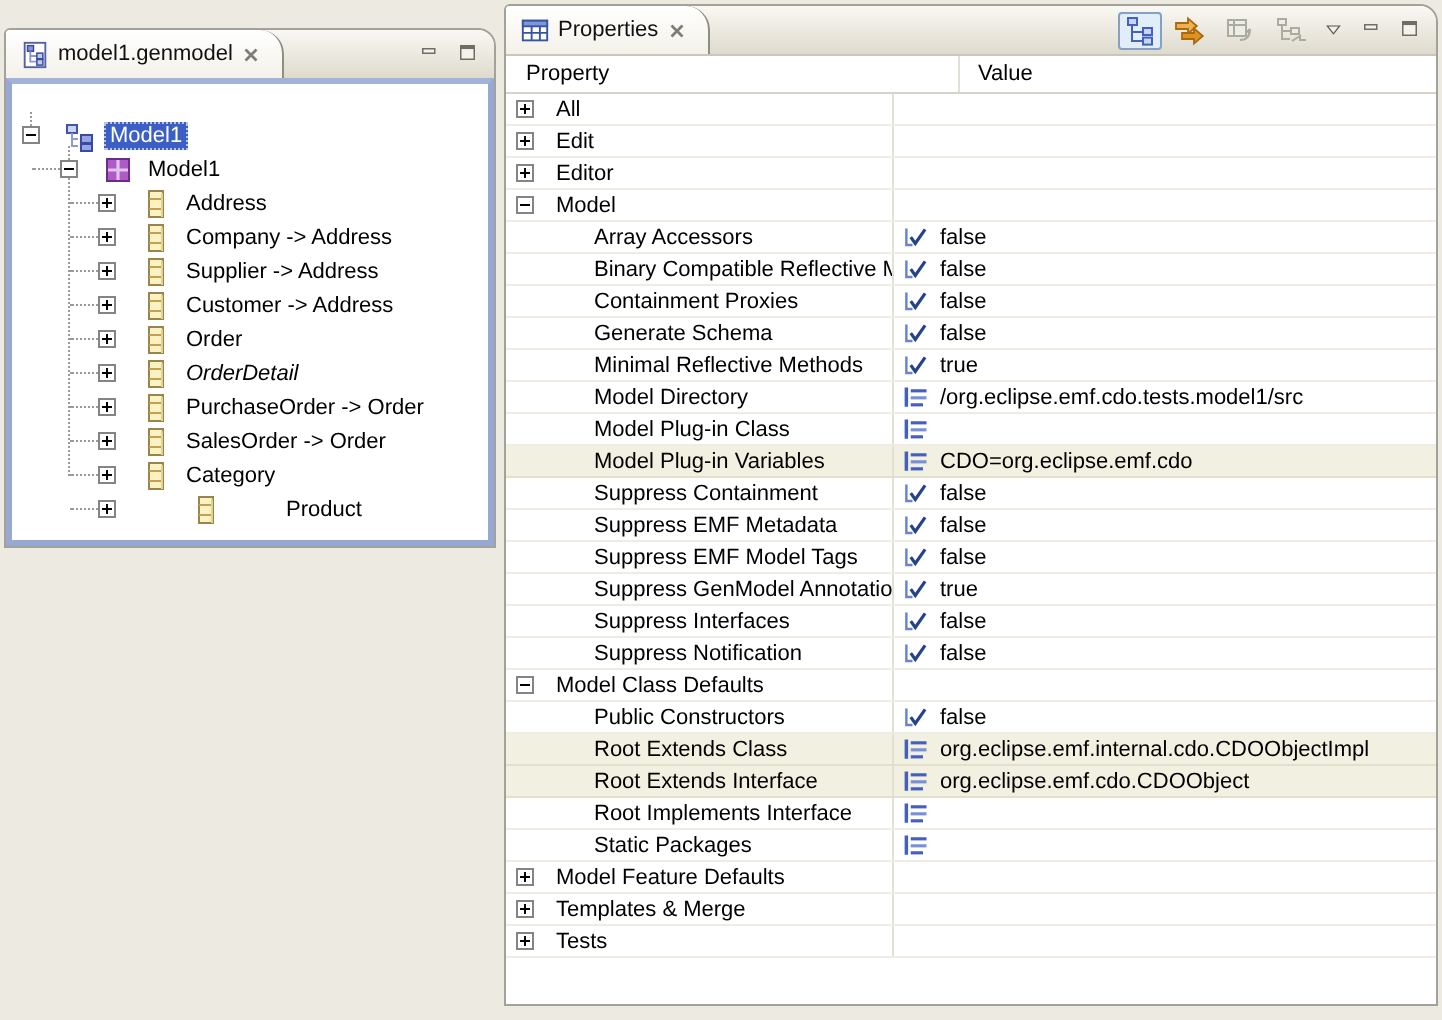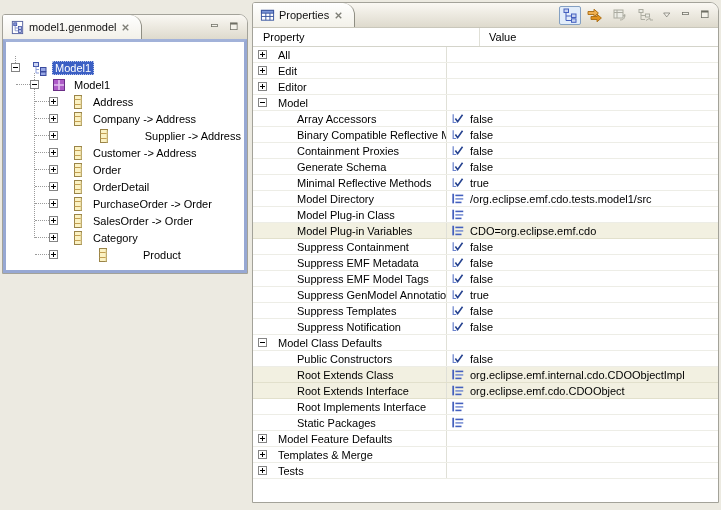--- a/index.html
+++ b/index.html
@@ -168,21 +168,21 @@
           </span>
           <span class="ticon">
             <svg width="16" height="16" viewBox="0 0 16 16" style="display:block">
               <rect x="4.5" y="1.5" width="7" height="13" fill="#FBF2C3" stroke="#9A8448"></rect>
               <path d="M4.5 5.5h7 M4.5 10.5h7" stroke="#C39F52"></path>
               <path d="M11 2.5v12" stroke="#E0D194"></path>
             </svg>
           </span>
           <span class="tlabel">Company -&gt; Address</span>
         </div>
-        <div class="tree-row" style="padding-left: 43px; justify-content: space-between;">
+        <div class="tree-row" style="padding-left: 43px;">
           <i class="stub" style="left: 29px; width: 14px;"></i>
           <span class="expander">
             <svg width="9" height="9" style="display:block">
               <rect x="0.5" y="0.5" width="8" height="8" fill="#fff" stroke="#848484"></rect>
               <path d="M2 4.5h5 M4.5 2v5" stroke="#000"></path>
             </svg>
           </span>
           <span class="ticon">
             <svg width="16" height="16" viewBox="0 0 16 16" style="display:block">
               <rect x="4.5" y="1.5" width="7" height="13" fill="#FBF2C3" stroke="#9A8448"></rect>
@@ -219,21 +219,21 @@
           </span>
           <span class="ticon">
             <svg width="16" height="16" viewBox="0 0 16 16" style="display:block">
               <rect x="4.5" y="1.5" width="7" height="13" fill="#FBF2C3" stroke="#9A8448"></rect>
               <path d="M4.5 5.5h7 M4.5 10.5h7" stroke="#C39F52"></path>
               <path d="M11 2.5v12" stroke="#E0D194"></path>
             </svg>
           </span>
           <span class="tlabel">Order</span>
         </div>
-        <div class="tree-row" style="padding-left: 43px;">
+        <div class="tree-row" style="padding-left: 43px; font-style: italic;">
           <i class="stub" style="left: 29px; width: 14px;"></i>
           <span class="expander">
             <svg width="9" height="9" style="display:block">
               <rect x="0.5" y="0.5" width="8" height="8" fill="#fff" stroke="#848484"></rect>
               <path d="M2 4.5h5 M4.5 2v5" stroke="#000"></path>
             </svg>
           </span>
           <span class="ticon">
             <svg width="16" height="16" viewBox="0 0 16 16" style="display:block">
               <rect x="4.5" y="1.5" width="7" height="13" fill="#FBF2C3" stroke="#9A8448"></rect>
@@ -617,21 +617,21 @@
             <svg width="14" height="14" viewBox="0 0 16 16" style="display:block">
               <path d="M2.5 2.5v9.5h3.5" stroke="#6A82CC" fill="none" stroke-width="1.4"></path>
               <path d="M5 7.5l2.6 3.6 5.6-8" stroke="#24418F" stroke-width="1.8" fill="none"></path>
             </svg>
           </span>
           <span>true</span>
         </div>
       </div>
       <div class="prow">
         <div class="pname">
-          <span class="prop-label">Suppress Templates</span>
+          <span class="prop-label">Suppress Interfaces</span>
         </div>
         <div class="pvalue">
           <span class="vicon">
             <svg width="14" height="14" viewBox="0 0 16 16" style="display:block">
               <path d="M2.5 2.5v9.5h3.5" stroke="#6A82CC" fill="none" stroke-width="1.4"></path>
               <path d="M5 7.5l2.6 3.6 5.6-8" stroke="#24418F" stroke-width="1.8" fill="none"></path>
             </svg>
           </span>
           <span>false</span>
         </div>

